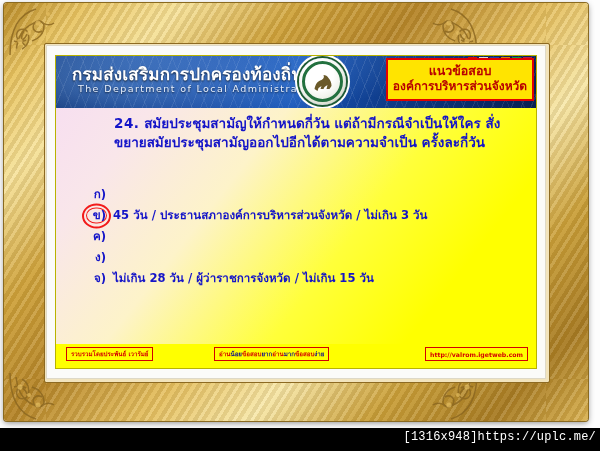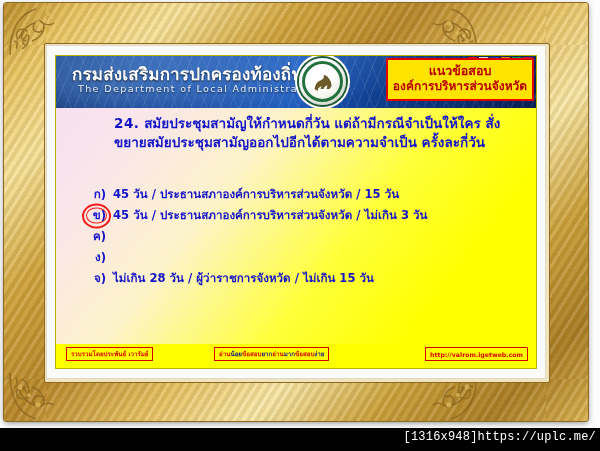--- a/index.html
+++ b/index.html
@@ -255,21 +255,20 @@
 
       <div class="question">
         <span class="num">24.</span>
         <span>สมัยประชุมสามัญให้กำหนดกี่วัน แต่ถ้ามีกรณีจำเป็นให้ใคร สั่งขยายสมัยประชุมสามัญออกไปอีกได้ตามความจำเป็น ครั้งละกี่วัน</span>
       </div>
 
       <div class="choices">
 
         <div class="choice">
           <span class="lbl">ก)</span>
-          <span class="txt">45 วัน / ประธานสภาองค์การบริหารส่วนจังหวัด / 15 วัน</span>
         </div>
 
         <div class="choice marked">
           <span class="ring-mark"></span>
           <span class="lbl">ข)</span>
           <span class="txt">45 วัน / ประธานสภาองค์การบริหารส่วนจังหวัด / ไม่เกิน 3 วัน</span>
         </div>
 
         <div class="choice">
           <span class="lbl">ค)</span>

